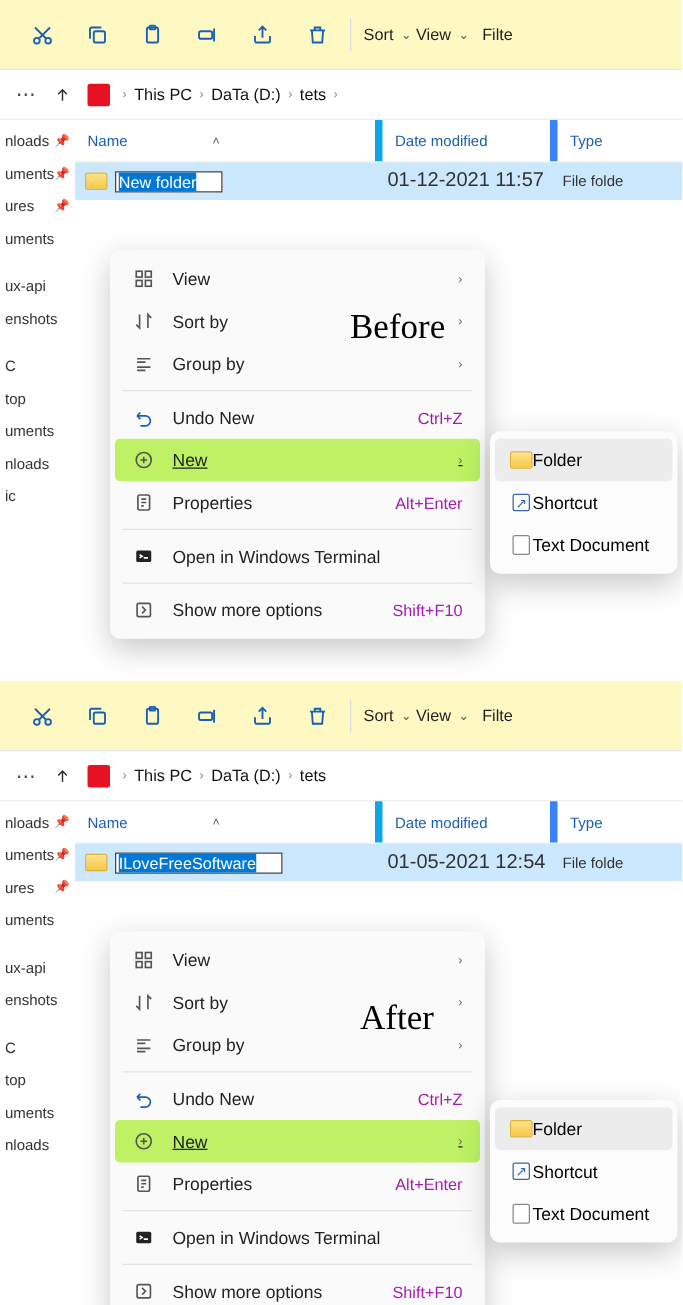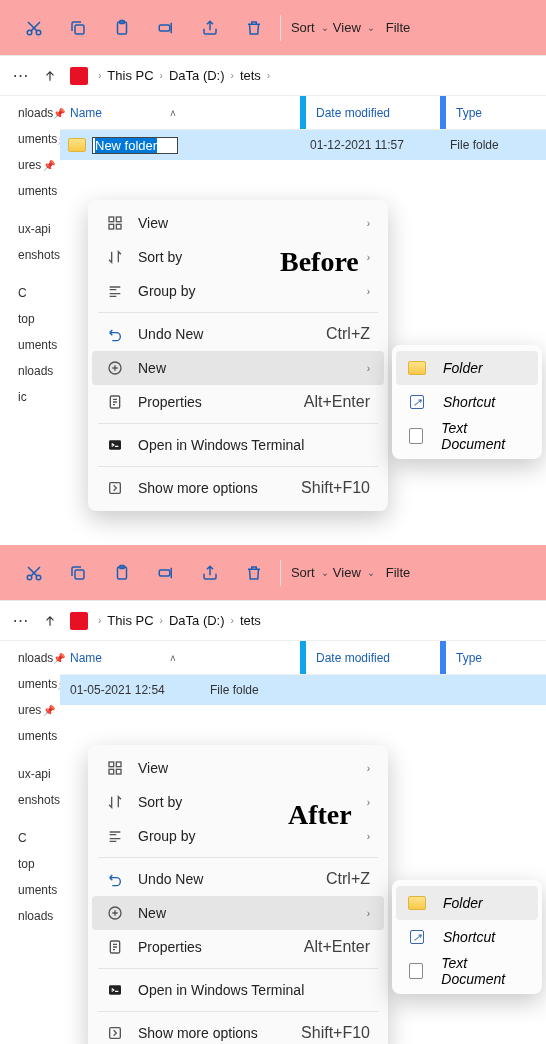--- a/index.html
+++ b/index.html
@@ -1,21 +1,21 @@
 <!DOCTYPE html>
 <html><head>
 <meta charset="utf-8">
 <style>
   * { box-sizing: border-box; margin: 0; padding: 0; font-family: "Segoe UI", Arial, sans-serif; }
   body { background: #fff; width: 546px; overflow: hidden; }
 
   .pane { position: relative; }
   .toolbar {
     height: 56px; display: flex; align-items: center; padding-left: 12px;
-    border-bottom: 1px solid #e8e8e8; background: #fca5a5;
+    border-bottom: 1px solid #e8e8e8; background: #fef9c3;
   }
   .tb-btn {
     width: 44px; height: 40px; display: flex; align-items: center; justify-content: center;
     border-radius: 4px; color: #1a5fb4;
   }
   .tb-btn svg { display:block; }
   .tb-sep { width: 1px; height: 26px; background: #dcdcdc; margin: 0 4px; }
   .tb-label { display: flex; align-items: center; gap: 6px; color: #222; font-size: 13px; padding: 0 8px; }
   .chev-down { font-size: 10px; color: #555; }
 
@@ -24,21 +24,21 @@
   }
   .nav-arrow {
     width: 34px; height: 32px; display:flex; align-items:center; justify-content:center; color:#444;
   }
   .bc { display:flex; align-items:center; gap:4px; margin-left:6px; font-size:13px; color:#111; }
   .bc-sep { color:#888; font-size:10px; padding:0 2px; }
   .bc-drive { width:18px; height:18px; background:#e81123; border-radius:2px; display:inline-block; margin-right:4px;}
   
   .split { display:flex; }
   .nav-pane { width: 60px; }
-  .nav-ul { list-style:none; padding-top:4px;margin-left:14px; }
+  .nav-ul { list-style:none; padding-top:4px; }
   .nav-ul li {
     font-size:12px; color:#333; padding:6px 4px; display:flex; align-items:center; justify-content:space-between;
     white-space: nowrap;
   }
   .pin { font-size:10px; color:#888; }
 
   .content { flex:1; position:relative; }
   .col-header {
     display:flex; height:34px; align-items:center; font-size:12px; color:#1a5fb4;
     border-bottom:1px solid #eee;
@@ -48,57 +48,57 @@
   .sort-ind {
     position:absolute; left:110px; top:2px; font-size:10px; color:#555;
   }
   .col-date { width: 140px; border-left:6px solid #0ea5e9; height:100%; display:flex; align-items:center;}
   .col-type { flex:1; border-left:6px solid #3b82f6; height:100%; display:flex; align-items:center;}
 
   .row {
     display:flex; height:30px; align-items:center; font-size:13px; background:#cce8ff;
   }
   .row .c-name { width:240px; display:flex; align-items:center; gap:6px; padding-left:8px;}
-  .row .c-date { width:140px; padding-left:10px; color:#333; font-size:12px;}
+  .row .c-date { width:140px; padding-left:10px; color:#333; font-size:16px;}
   .row .c-type { flex:1; padding-left:10px; color:#333; font-size:12px; white-space:nowrap; overflow:hidden;}
   .folder-icon { width:18px; height:14px; background:linear-gradient(#ffe28a,#f7c948); border:1px solid #e0b43a; border-radius:2px; display:inline-block;}
   .rename-box {
     border:1px solid #444; padding:0 2px; font-size:13px; background:#fff;
   }
   .sel-text { background:#0078d7; color:#fff; }
 
   .ctx {
     position:absolute; width:300px; background:#fafafa; border-radius:8px;
     box-shadow:0 8px 24px rgba(0,0,0,.22); padding:6px 4px; font-size:14px; color:#222;
   }
   .ctx-item {
     display:flex; align-items:center; height:34px; padding:0 14px; gap:14px; border-radius:4px;
   }
-  .ctx-item.hl { background:#e5e5e5; }
+  .ctx-item.hl { background:#bef264;text-decoration:underline; }
   .ctx-item .lbl { flex:1; }
-  .ctx-item .sc { font-size:16px; color:#404040; }
+  .ctx-item .sc { font-size:13px; color:#a21caf; }
   .ctx-item .sub { font-size:10px; color:#666; }
   .ctx-sep { height:1px; background:#e4e4e4; margin:4px 6px; }
   .ctx-ic { width:18px; height:18px; display:flex; align-items:center; justify-content:center; color:#444;}
   .ctx-ic svg { display:block; }
 
   .submenu {
     position:absolute; width:150px; background:#fcfcfc; border-radius:8px;
     box-shadow:0 8px 24px rgba(0,0,0,.22); padding:6px 4px; font-size:14px;
   }
   .sub-item {
-    display:flex; align-items:center; height:34px; padding:0 12px; gap:17px; border-radius:4px;font-style:italic;
+    display:flex; align-items:center; height:34px; padding:0 12px; gap:0; border-radius:4px;
   }
   .sub-item.hl { background:#ececec; }
   .sub-ic { width:18px; height:18px; display:flex; align-items:center; justify-content:center;}
   .doc-ic { width:14px; height:16px; background:#fff; border:1px solid #888; border-radius:2px; position:relative;}
   .sc-arrow { width:14px; height:14px; border:1px solid #3a66aa; border-radius:2px; display:flex; align-items:center; justify-content:center; color:#3a66aa; font-size:11px;}
 
   .overlay-label {
-    position:absolute; font-family:"Comic Sans MS","Comic Sans",cursive; font-weight:bold;
+    position:absolute; font-family:"Comic Sans MS","Comic Sans",cursive; font-weight:normal;
     font-size:28px; color:#000;
   }
 
   .pane + .pane { margin-top: 0px; }
 </style>
 </head>
 <body>
 
 <div class="pane" id="pane-before" style="height:545px;">
 
@@ -493,20 +493,26 @@
         </div>
         <div class="col-date">
             <span>Date modified</span>
           </div>
         <div class="col-type">
             <span>Type</span>
           </div>
       </div>
 
       <div class="row">
+        <div class="c-name">
+          <span class="folder-icon"></span>
+          <span class="rename-box">
+            <span class="sel-text">ILoveFreeSoftware</span>&nbsp;&nbsp;&nbsp;&nbsp;&nbsp;
+          </span>
+        </div>
         <div class="c-date">01-05-2021 12:54</div>
         <div class="c-type">File folde</div>
       </div>
     </div>
   </div>
 
   <div class="ctx" style="left:88px; top:200px;">
     <div class="ctx-item">
       <span class="ctx-ic">
           <svg width="16" height="16" viewBox="0 0 24 24" fill="none" stroke="#555" stroke-width="2">

